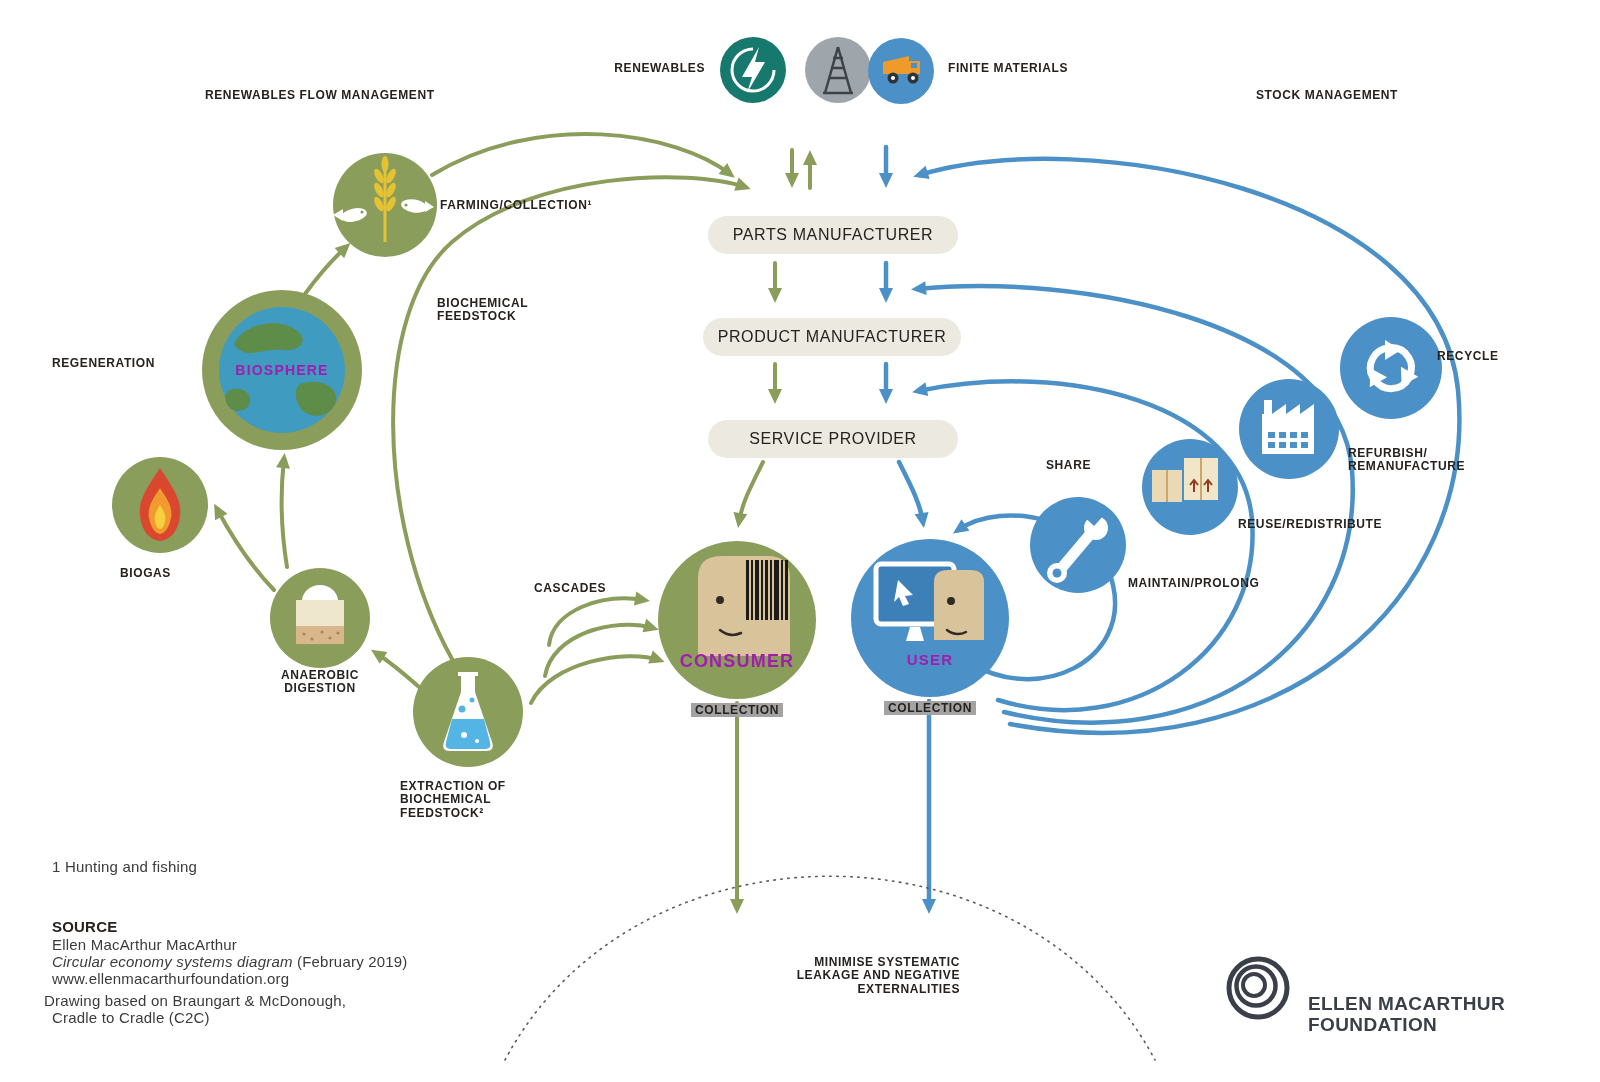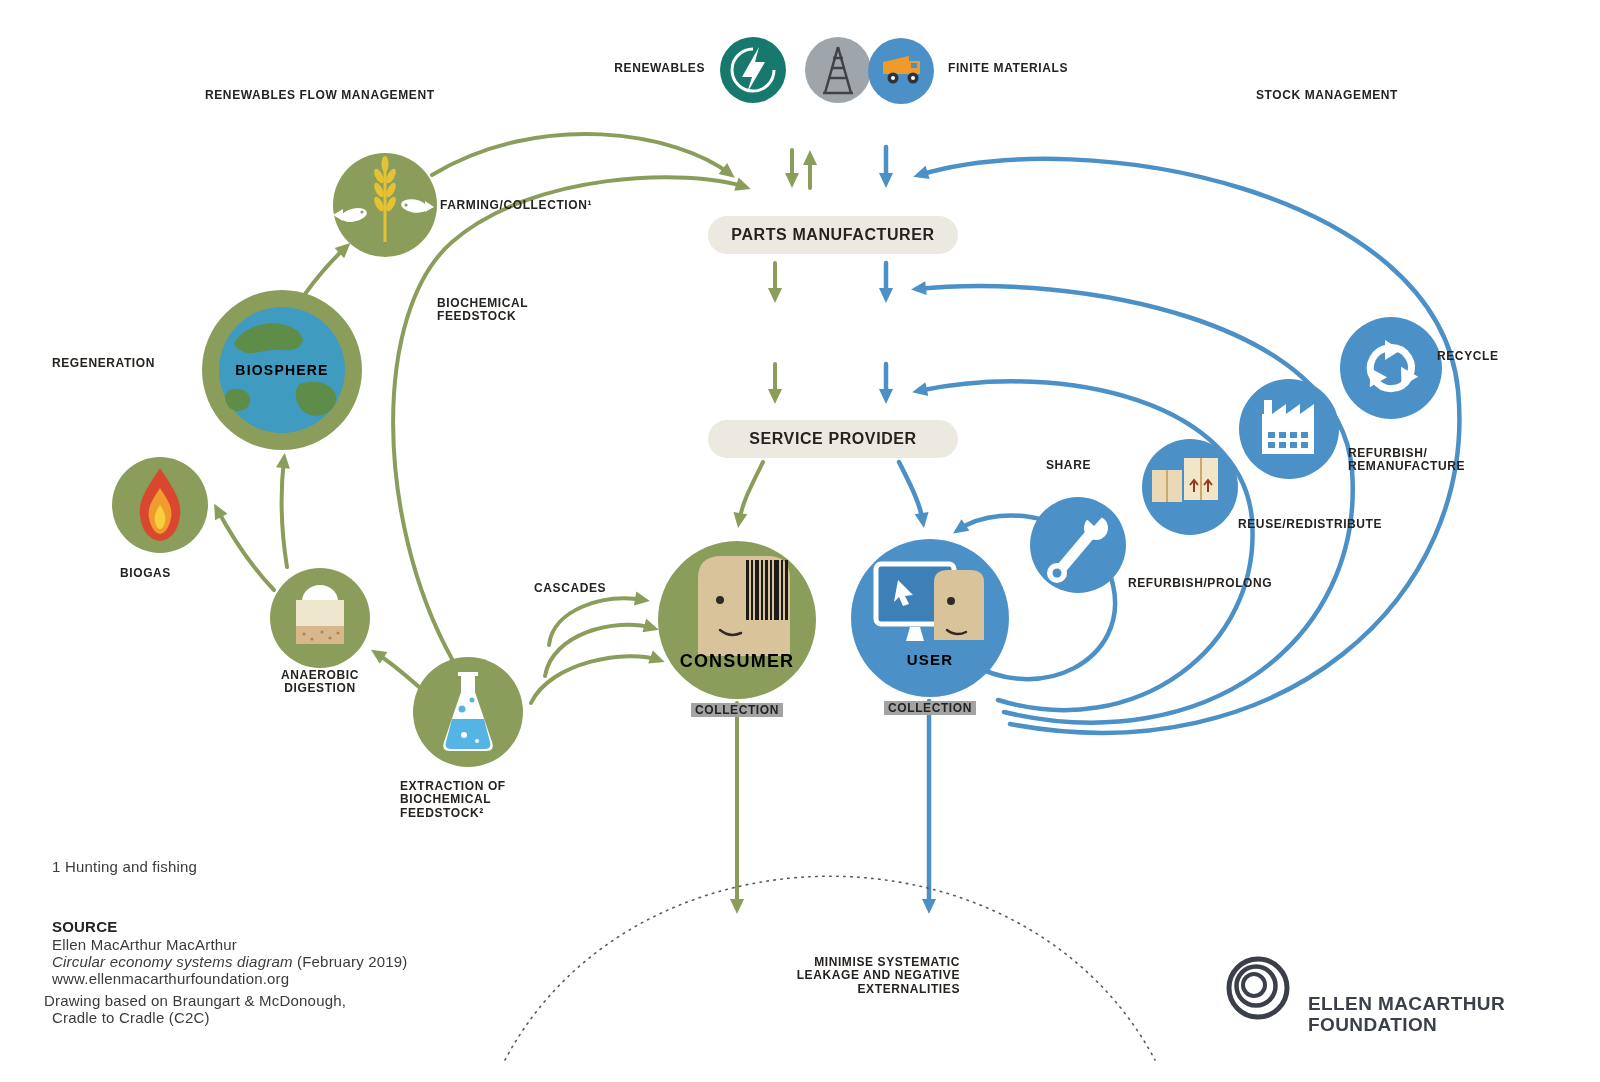--- a/index.html
+++ b/index.html
@@ -5,30 +5,30 @@
   html,body { margin:0; padding:0; background:#ffffff; }
   .canvas { position:relative; width:1600px; height:1082px; background:#ffffff;
             font-family:"Liberation Sans", sans-serif; overflow:hidden; }
   svg.layer { position:absolute; left:0; top:0; }
   .lbl { position:absolute; font-weight:bold; font-size:12px; line-height:1.12;
          color:#26221f; letter-spacing:0.6px; }
   .lbl span { display:block; }
   .center { text-align:center; }
   .right { text-align:right; }
   .pill { position:absolute; background:#eceae0; border-radius:20px; display:flex;
-          align-items:center; justify-content:center; font-weight:bold; font-size:16px;
+          align-items:center; justify-content:center; font-weight:normal; font-size:16px;
           letter-spacing:0.6px; color:#26221f; }
   .fine { position:absolute; font-size:15px; font-weight:normal; color:#3b3b3b;
           letter-spacing:0.2px; line-height:1.25; }
   .fine.bold { font-weight:bold; color:#26221f; }
   .collection-lbl { background:#a3a3a3; padding:0 4px; }
   .logo-text { position:absolute; font-weight:bold; font-size:19px; line-height:1.12;
                color:#3a3f49; letter-spacing:0.4px;margin-top:32px; }
   .logo-text span { display:block; }
-  .in-circle { position:absolute; font-weight:bold; color:#000000; letter-spacing:1.2px; }
+  .in-circle { position:absolute; font-weight:bold; color:#a21caf; letter-spacing:1.2px; }
 </style>
 </head>
 <body>
 
 <div class="canvas">
 
 <svg class="layer" width="1600" height="1082" viewBox="0 0 1600 1082">
   <defs>
     <marker id="mg" markerUnits="userSpaceOnUse" markerWidth="20" markerHeight="20" refX="11" refY="10" orient="auto">
       <path d="M2,3 L17,10 L2,17 Z" fill="#8B9D5B"></path>
@@ -256,20 +256,21 @@
     <circle cx="1254" cy="985" r="11" stroke-width="4"></circle>
   </g>
 </svg>
 
 <div class="lbl" style="left:205px; top:89px;">RENEWABLES FLOW MANAGEMENT</div>
 <div class="lbl" style="left:1256px; top:89px;">STOCK MANAGEMENT</div>
 <div class="lbl right" style="left:575px; top:62px; width:130px;">RENEWABLES</div>
 <div class="lbl" style="left:948px; top:62px;">FINITE MATERIALS</div>
 
 <div class="pill" style="left:708px; top:216px; width:250px; height:38px;">PARTS MANUFACTURER</div>
+<div class="pill" style="left:703px; top:318px; width:258px; height:38px;">PRODUCT MANUFACTURER</div>
 <div class="pill" style="left:708px; top:420px; width:250px; height:38px;">SERVICE PROVIDER</div>
 
 <div class="lbl" style="left:440px; top:199px;">FARMING/COLLECTION¹</div>
 <div class="lbl" style="left:437px; top:297px;">
   <span>BIOCHEMICAL</span>
   <span>FEEDSTOCK</span>
 </div>
 <div class="lbl" style="left:52px; top:357px;">REGENERATION</div>
 <div class="in-circle" style="left:222px; top:362px; width:120px; text-align:center; font-size:14px;">BIOSPHERE</div>
 <div class="lbl" style="left:120px; top:567px;">BIOGAS</div>
@@ -278,21 +279,21 @@
   <span>DIGESTION</span>
 </div>
 <div class="lbl" style="left:400px; top:780px;">
   <span>EXTRACTION OF</span>
   <span>BIOCHEMICAL</span>
   <span>FEEDSTOCK²</span>
 </div>
 <div class="lbl" style="left:534px; top:582px;">CASCADES</div>
 
 <div class="lbl" style="left:1046px; top:459px;">SHARE</div>
-<div class="lbl" style="left:1128px; top:577px;">REFURBISH/PROLONG</div>
+<div class="lbl" style="left:1128px; top:577px;">MAINTAIN/PROLONG</div>
 <div class="lbl" style="left:1238px; top:518px;">REUSE/REDISTRIBUTE</div>
 <div class="lbl" style="left:1348px; top:447px;">
   <span>REFURBISH/</span>
   <span>REMANUFACTURE</span>
 </div>
 <div class="lbl" style="left:1437px; top:350px;">RECYCLE</div>
 
 <div class="in-circle" style="left:672px; top:651px; width:130px; text-align:center; font-size:18px;">CONSUMER</div>
 <div class="in-circle" style="left:865px; top:651px; width:130px; text-align:center; font-size:15px;">USER</div>
 

